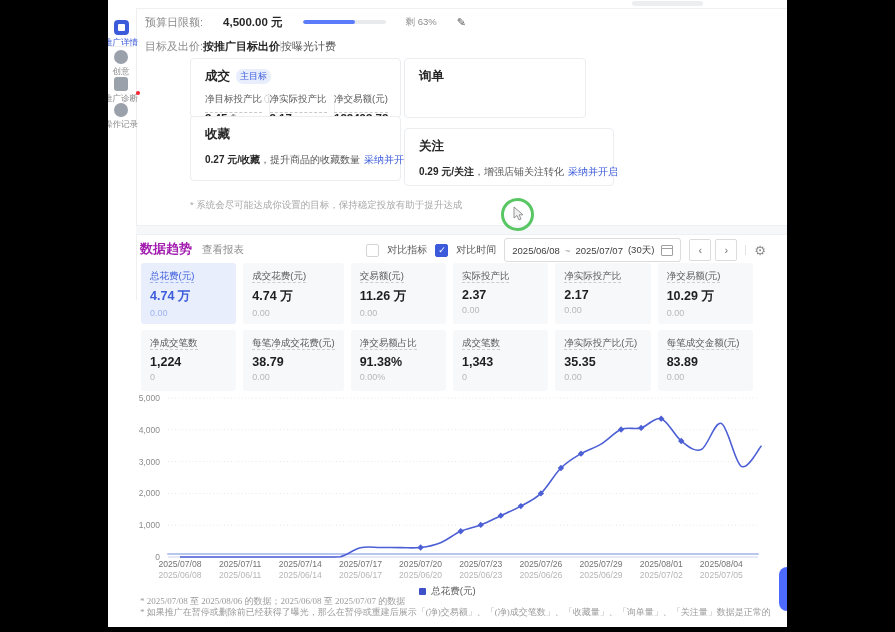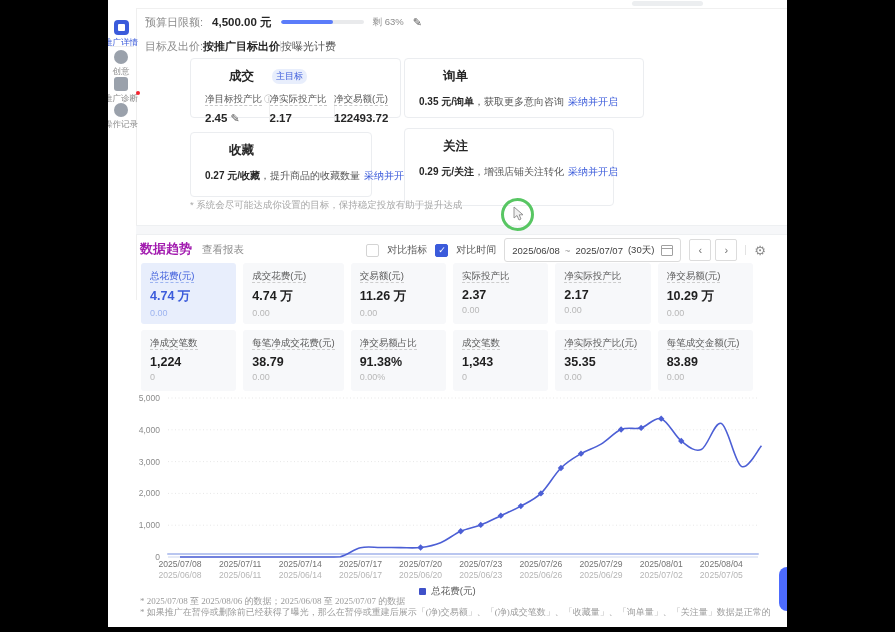--- a/index.html
+++ b/index.html
@@ -13,45 +13,45 @@
   .s-item{position:absolute;left:-14px;width:54px;text-align:center;cursor:pointer;}
   .s-icon{width:14px;height:14px;margin:0 auto;background:#9aa1ab;border-radius:50%;position:relative;}
   .s-item.active .s-icon{background:#3b5bdb;border-radius:4px;width:15px;height:15px;}
   .s-item.active .s-icon::after{content:"";position:absolute;left:4px;top:4px;width:7px;height:7px;background:#fff;border-radius:1px;}
   .s-icon.square{border-radius:3px;}
   .s-label{font-size:8.5px;color:#8c8c8c;margin-top:2px;white-space:nowrap;position:relative;}
   .s-item.active .s-label{color:#3b5bdb;}
   .s-dot{position:absolute;top:-2px;right:8px;width:4px;height:4px;background:#f5222d;border-radius:50%;}
   .s-divider{position:absolute;left:2px;top:38px;width:24px;height:1px;background:#eeeeee;}
   
-  .budget-row{position:absolute;left:37px;top:14px;display:flex;align-items:center;gap:9px;height:16px;}
+  .budget-row{position:absolute;left:37px;top:14px;display:flex;align-items:center;gap:20px;height:16px;}
   .lbl{font-size:11px;color:#8c8c8c;}
   .budget-val{font-size:11.5px;font-weight:bold;color:#262626;}
   .progress{width:83px;height:4px;background:#e9eaec;border-radius:2px;overflow:hidden;}
   .progress .fill{height:100%;background:#5b7cfa;border-radius:2px;}
   .budget-rem{font-size:9.5px;color:#8c8c8c;}
   .pencil{font-size:11px;color:#595959;cursor:pointer;}
   .bid-row{position:absolute;left:37px;top:39px;display:flex;align-items:center;gap:0;height:14px;}
   .bid-tab1{font-size:11px;color:#262626;font-weight:600;cursor:pointer;}
   .vsep{width:1px;height:10px;background:#e3e3e3;}
   .bid-tab2{font-size:11px;color:#595959;cursor:pointer;}
   
   .gcard{position:absolute;border:1px solid #ebedf0;border-radius:4px;background:#fff;box-sizing:border-box;padding:9px 14px;}
   .gc1{left:82px;top:58px;width:211px;height:60px;}
-  .gc2{left:296px;top:58px;width:240px;height:60px;}
-  .gc3{left:82px;top:132px;width:182px;height:65px;}
-  .gc4{left:296px;top:128px;width:210px;height:78px;}
-  .gtitle-row{display:flex;align-items:center;gap:18px;margin-left:24px;}
+  .gc2{left:296px;top:58px;width:182px;height:60px;}
+  .gc3{left:82px;top:116px;width:211px;height:65px;}
+  .gc4{left:296px;top:128px;width:210px;height:58px;}
+  .gtitle-row{display:flex;align-items:center;gap:6px;}
   .gtitle{font-size:12.5px;font-weight:bold;color:#262626;}
   .gbadge{font-size:9px;color:#3b5bdb;background:#e8eefc;padding:1px 4px;border-radius:7px;}
   .gmetrics{display:flex;margin-top:8px;align-items:flex-start;}
   .gm{min-width:52px;}
   .gm-div{width:1px;height:26px;background:#f0f0f0;margin:2px 0 0 12px;}
   .gm-label{font-size:9.5px;color:#595959;white-space:nowrap;}
-  .gm-label .u{border-bottom:1px dashed #c9c9c9;padding-bottom:1px;margin-top:38px;}
+  .gm-label .u{border-bottom:1px dashed #c9c9c9;padding-bottom:8px;margin-top:38px;}
   .gm-label .info{color:#bfbfbf;margin-left:2px;font-size:9px;}
   .gm-value{font-size:11.5px;font-weight:bold;color:#262626;margin-top:6px;}
   .gm-value .pencil{margin-left:3px;font-weight:normal;}
   .gdesc{font-size:10px;color:#595959;margin-top:10px;white-space:nowrap;}
   .gdesc b{color:#262626;}
   .glink{color:#3b5bdb;cursor:pointer;margin-left:4px;}
   .goals-note{position:absolute;left:82px;top:199px;font-size:9.5px;color:#a8a8a8;}
   
   .cursor-ring{position:absolute;left:393px;top:198px;width:27px;height:27px;border:3px solid #58c663;border-radius:50%;}
   .cursor-arrow{position:absolute;left:405px;top:206px;}
@@ -161,21 +161,20 @@
         <div class="gm-label"><span class="u">净交易额(元)</span></div>
         <div class="gm-value"><span>122493.72</span></div>
       </div>
     </div>
   </div>
 
   <div class="gcard gc2">
     <div class="gtitle-row">
         <span class="gtitle">询单</span>
       </div>
-    <div class="gdesc"><b>0.35 元/询单</b><span>，获取更多意向咨询</span><span class="glink">采纳并开启</span></div>
   </div>
 
   <div class="gcard gc3">
     <div class="gtitle-row">
         <span class="gtitle">收藏</span>
       </div>
     <div class="gdesc"><b>0.27 元/收藏</b><span>，提升商品的收藏数量</span><span class="glink">采纳并开启</span></div>
   </div>
 
   <div class="gcard gc4">

